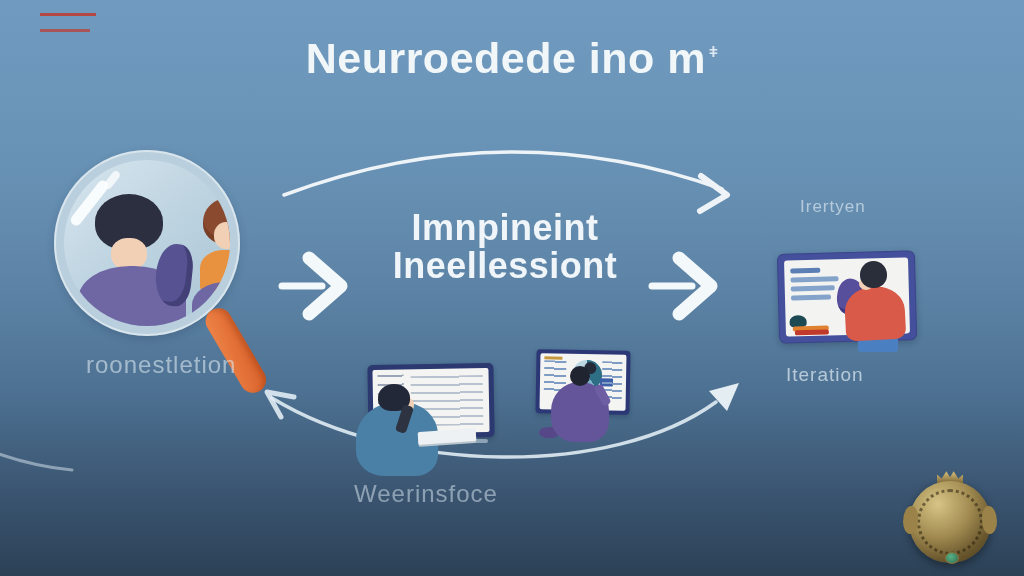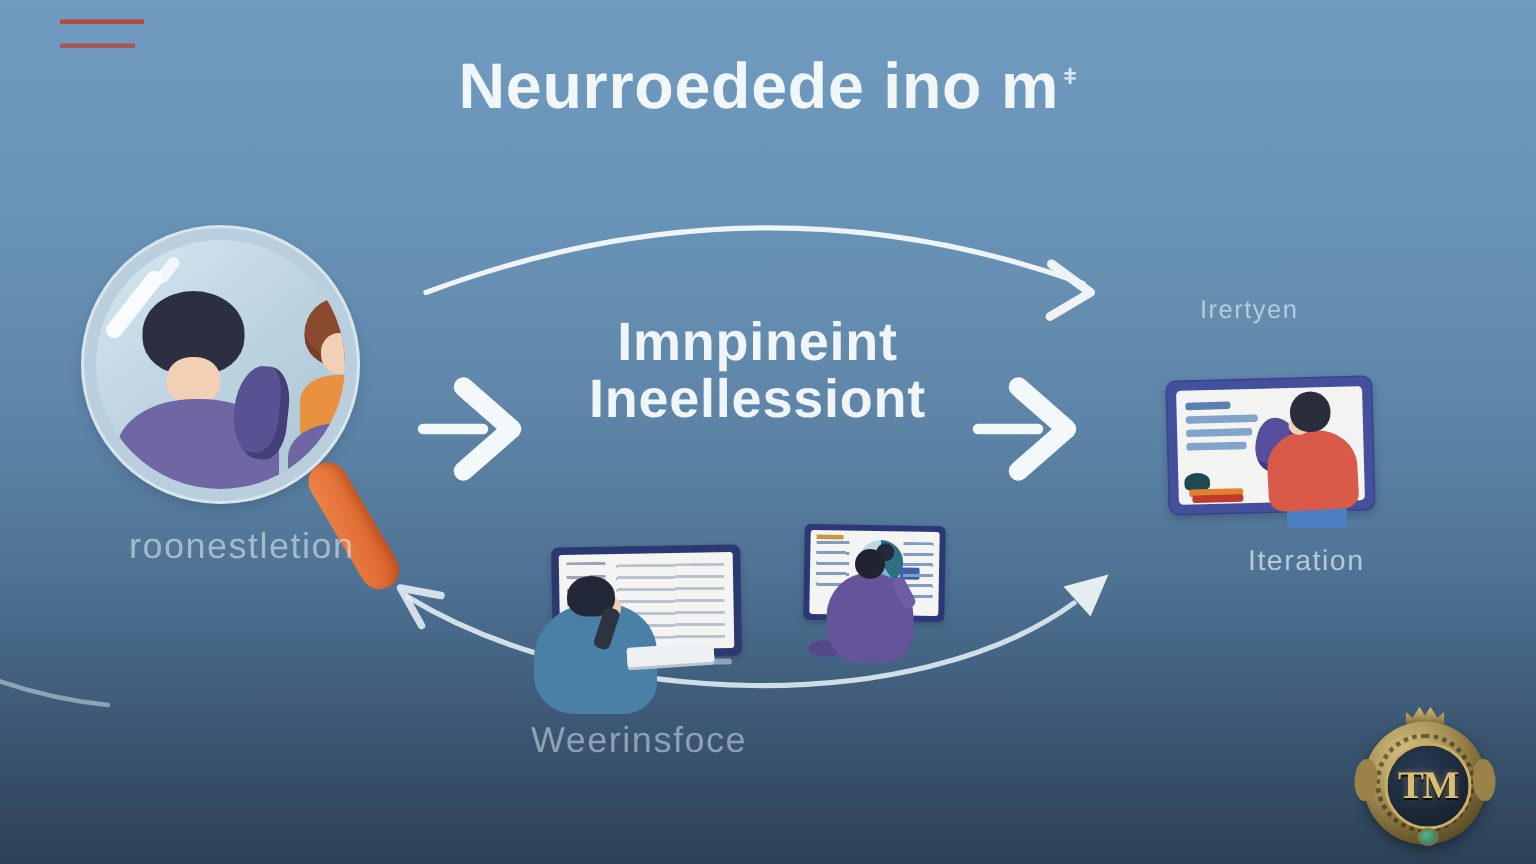--- a/index.html
+++ b/index.html
@@ -38,21 +38,21 @@
   .p2-torso{left:136px;top:90px;width:56px;height:42px;background:#e8923f;border-radius:42% 42% 12% 12%;}
   .p2-lower{left:128px;top:122px;width:72px;height:50px;background:#6f66a4;border-radius:46% 46% 0 0;}
   .handle{left:199px;top:310px;width:26px;height:94px;border-radius:13px;z-index:2;
     background:linear-gradient(100deg,#ef8448,#d65e28);transform-origin:50% 0;transform:rotate(-30.5deg);
     box-shadow:inset -4px 0 5px rgba(120,40,0,.25);}
 
   
   .lbl{z-index:3;text-align:left;letter-spacing:1px;}
   .lbl-source{left:86px;top:351px;width:184px;font-size:24px;color:rgba(214,228,238,.62);}
   .lbl-iter-top{left:800px;top:197px;width:112px;font-size:17px;color:rgba(220,232,240,.68);}
-  .lbl-iter-bottom{left:832px;top:364px;width:116px;font-size:19px;color:rgba(216,229,239,.75);}
+  .lbl-iter-bottom{left:786px;top:364px;width:116px;font-size:19px;color:rgba(216,229,239,.75);}
   .lbl-workspace{left:354px;top:480px;width:134px;font-size:24px;color:rgba(210,224,235,.55);}
 
   
   .center-text{left:348px;top:209px;width:314px;text-align:center;z-index:3;
     color:#eff5f8;font-weight:bold;font-size:36px;line-height:38px;letter-spacing:.5px;}
 
   
   .mon-r{left:778px;top:252px;width:136px;height:88px;background:#45509c;border-radius:7px;z-index:2;
     transform:rotate(-1.5deg);border:1px solid #39448c;box-shadow:0 2px 6px rgba(10,20,40,.25);}
   .mon-r-screen{left:6px;top:6px;right:6px;bottom:6px;background:#f3f4f2;border-radius:3px;overflow:hidden;}
@@ -231,17 +231,14 @@
 <div class="abs ps-head"></div>
 <div class="abs ps-arm"></div>
 
 <div class="abs badge">
   <div class="abs badge-crown"></div>
   <div class="abs badge-outer">
     <div class="abs badge-bead"></div>
   </div>
   <div class="abs badge-lion-l"></div>
   <div class="abs badge-lion-r"></div>
-  <div class="abs badge-inner">
-    <span class="badge-tm">TM</span>
-  </div>
   <div class="abs badge-gem"></div>
 </div>
 
 </body></html>

